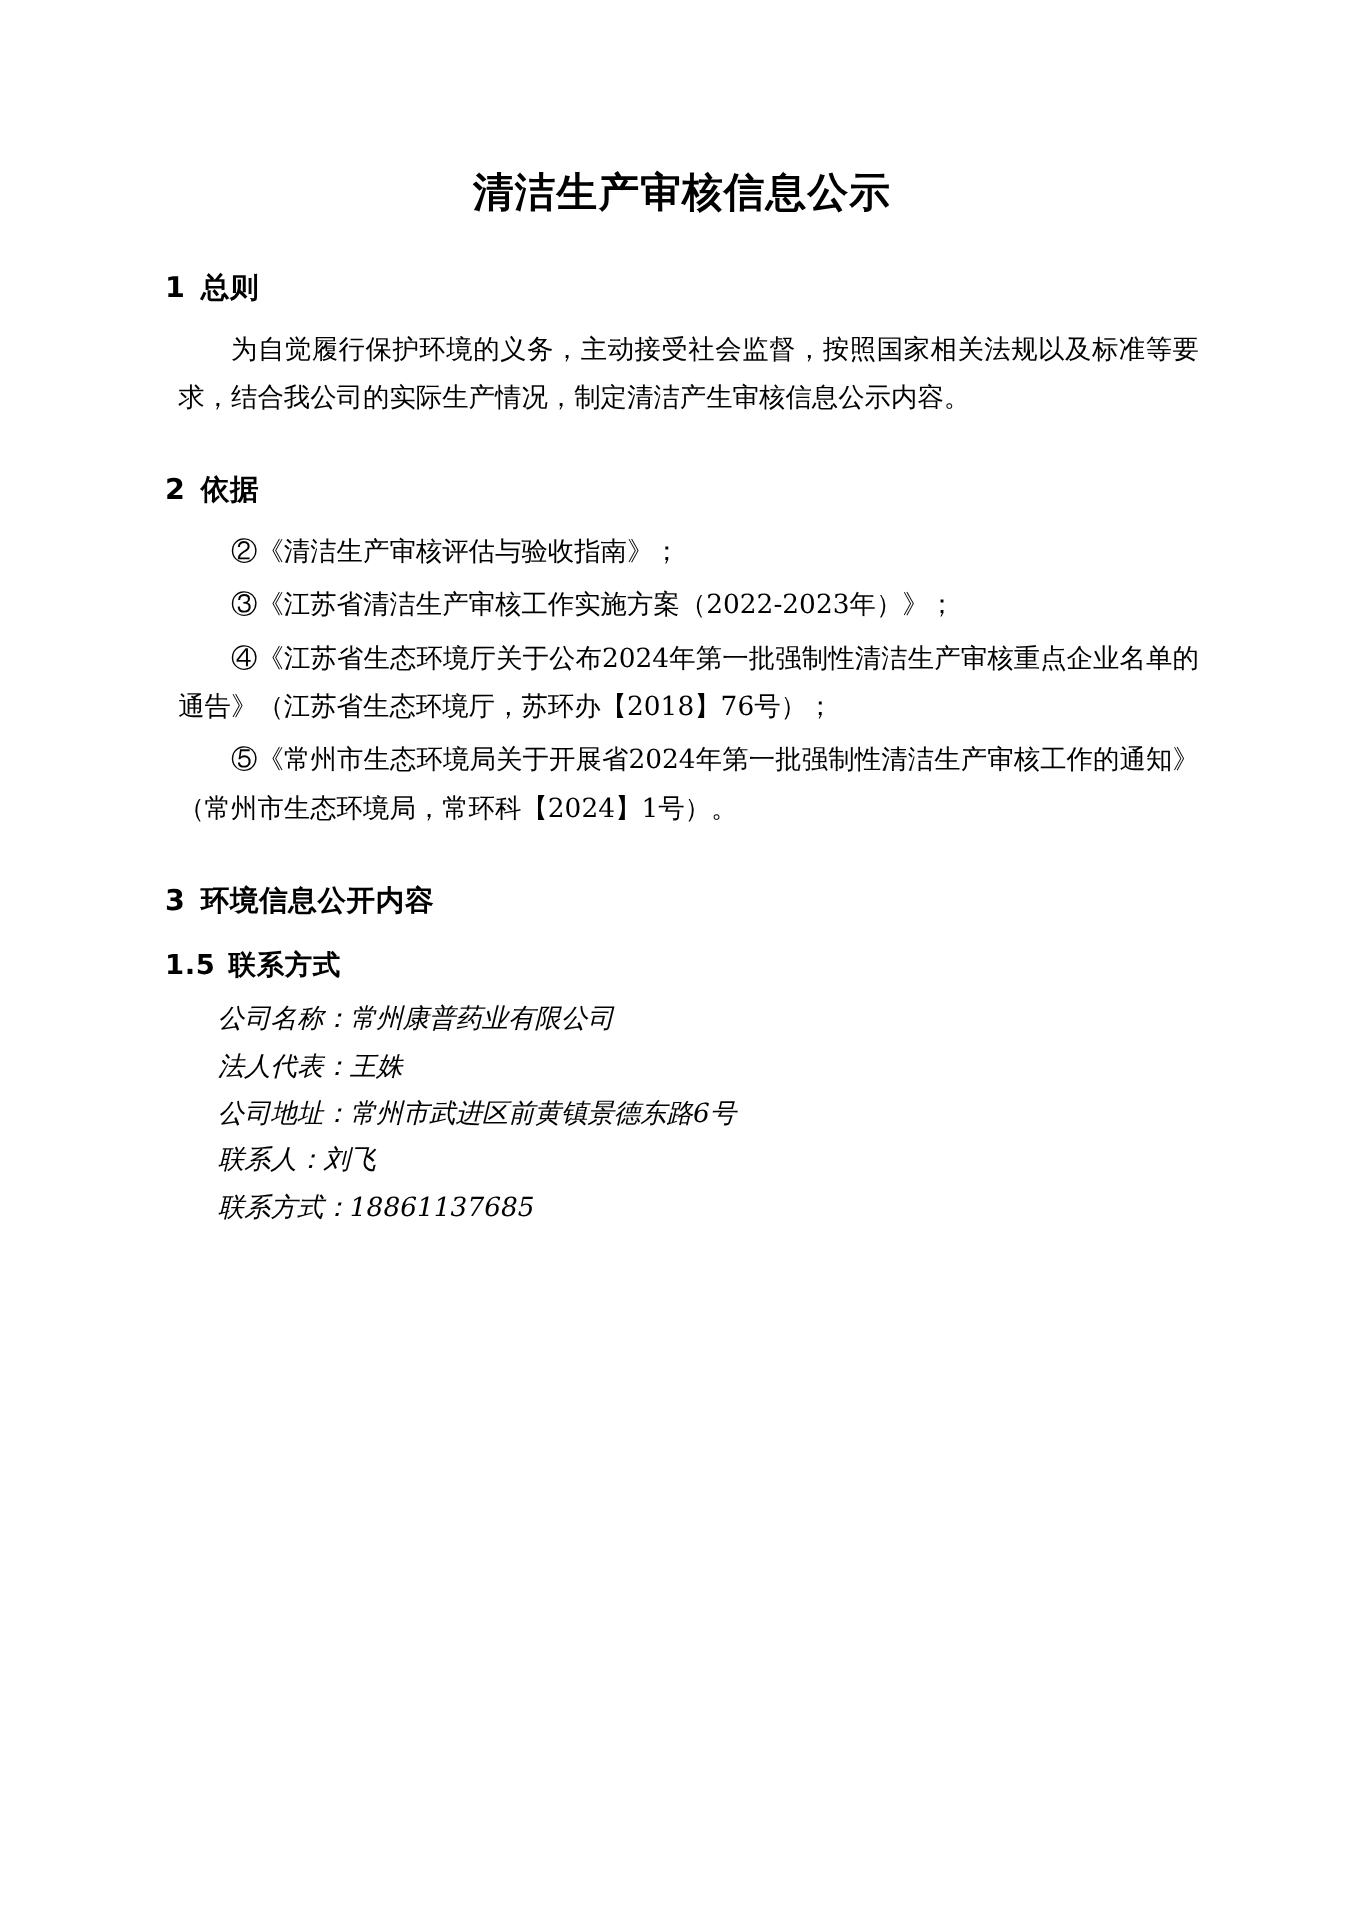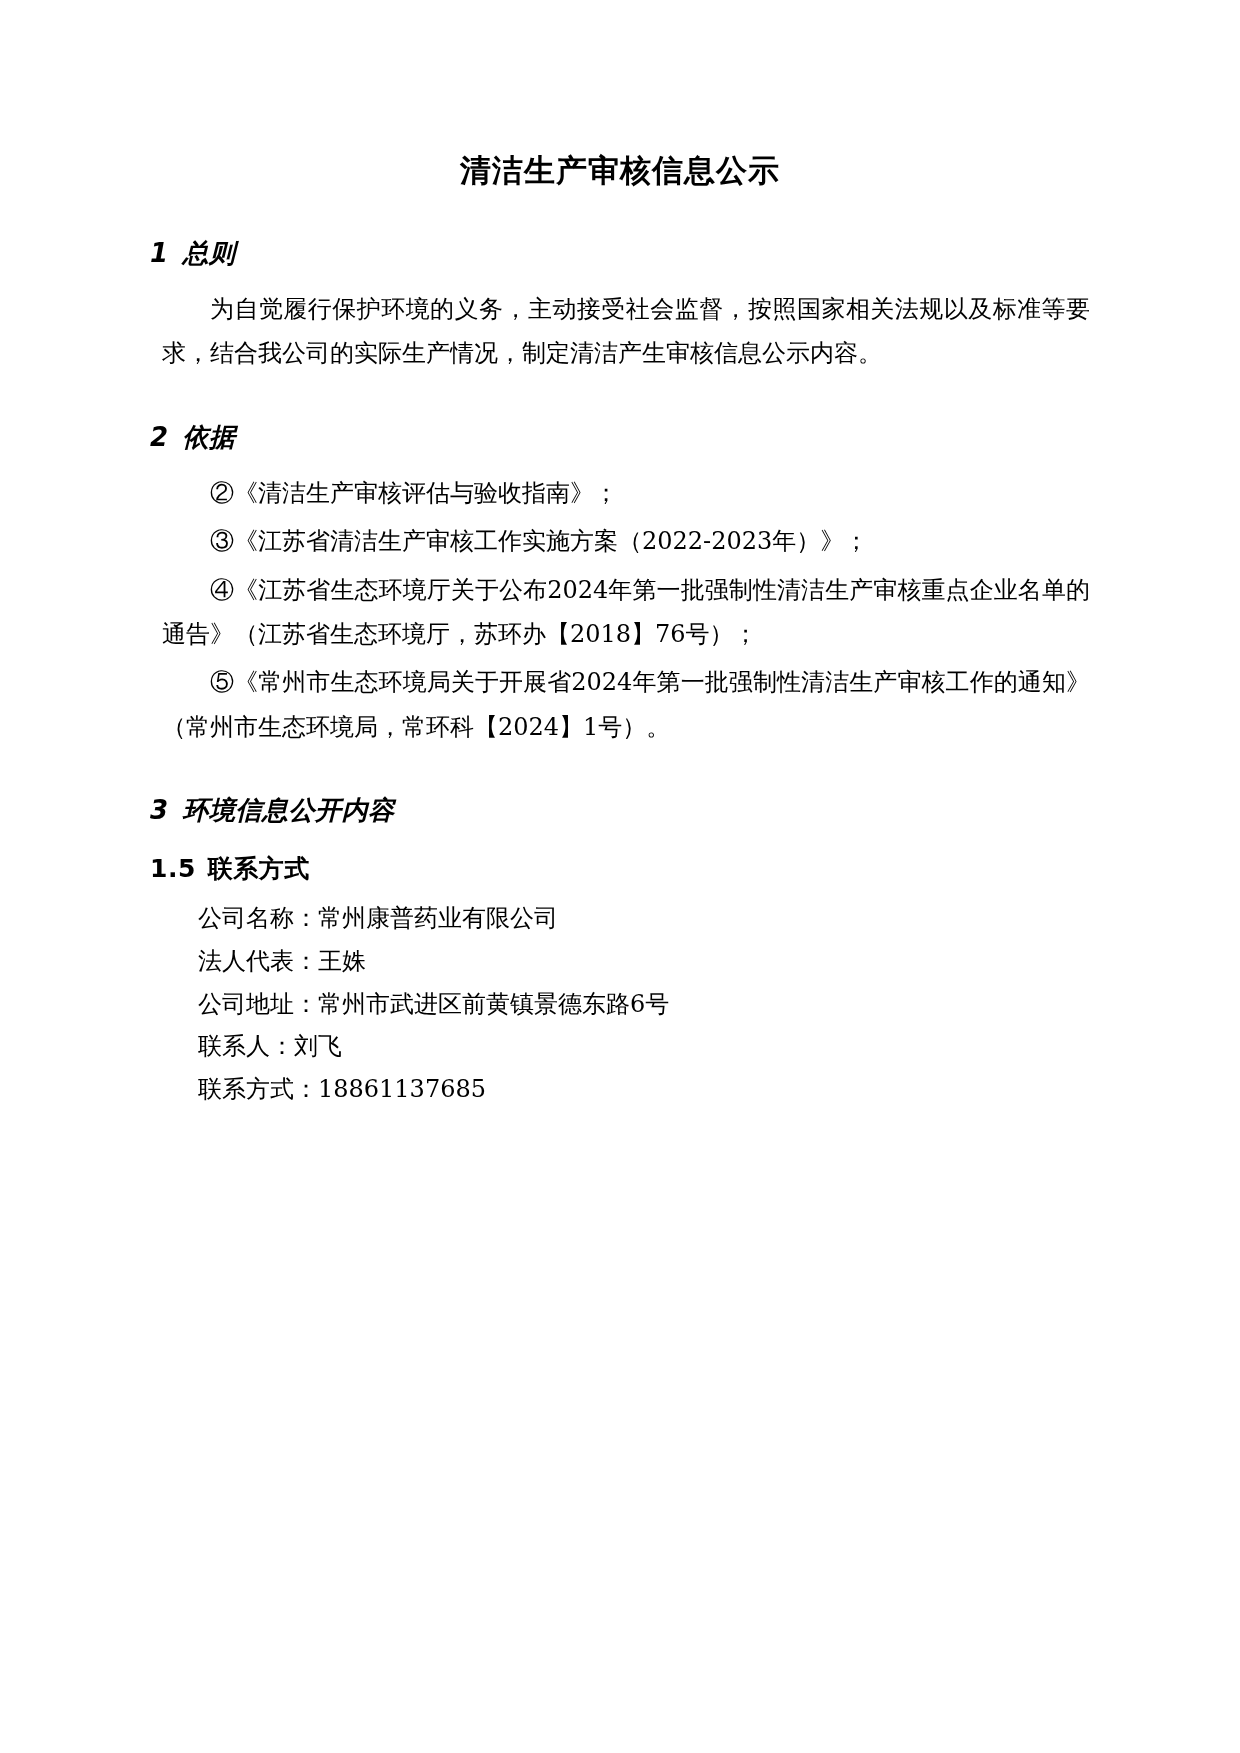--- a/index.html
+++ b/index.html
@@ -16,33 +16,32 @@
   }
   .page {
     width: 1240px;
     min-height: 1753px;
     box-sizing: border-box;
     padding: 120px 150px 80px 150px;
     position: relative;
   }
   .doc-title {
     text-align: center;
-    font-size: 31px;
+    font-size: 37px;
     font-weight: bold;
     letter-spacing: 1px;
     margin: 30px 0 34px 0;
     font-family: "DejaVu Sans", "Liberation Sans", sans-serif;
   }
   .h1 {
     font-size: 26px;
     font-weight: bold;
     margin: 44px 0 16px 0;
     font-family: "DejaVu Sans", "Liberation Sans", sans-serif;
     letter-spacing: 0.5px;
-    font-style: italic;
   }
   .h1 .num {
     margin-right: 14px;
   }
   .h2 {
     font-size: 25px;
     font-weight: bold;
     margin: 24px 0 12px 0;
     font-family: "DejaVu Sans", "Liberation Sans", sans-serif;
     letter-spacing: 0.5px;
@@ -59,20 +58,21 @@
     text-indent: 2em;
   }
   .info-line {
     font-size: 24px;
     line-height: 1.78;
     margin: 0;
     text-indent: 2em;
   }
   .info-list {
     margin-top: 0;
+    font-style: italic;
   }
 </style>
 </head>
 <body>
 
 <div class="page">
 
   <h1 class="doc-title">清洁生产审核信息公示</h1>
 
   <div class="h1">

